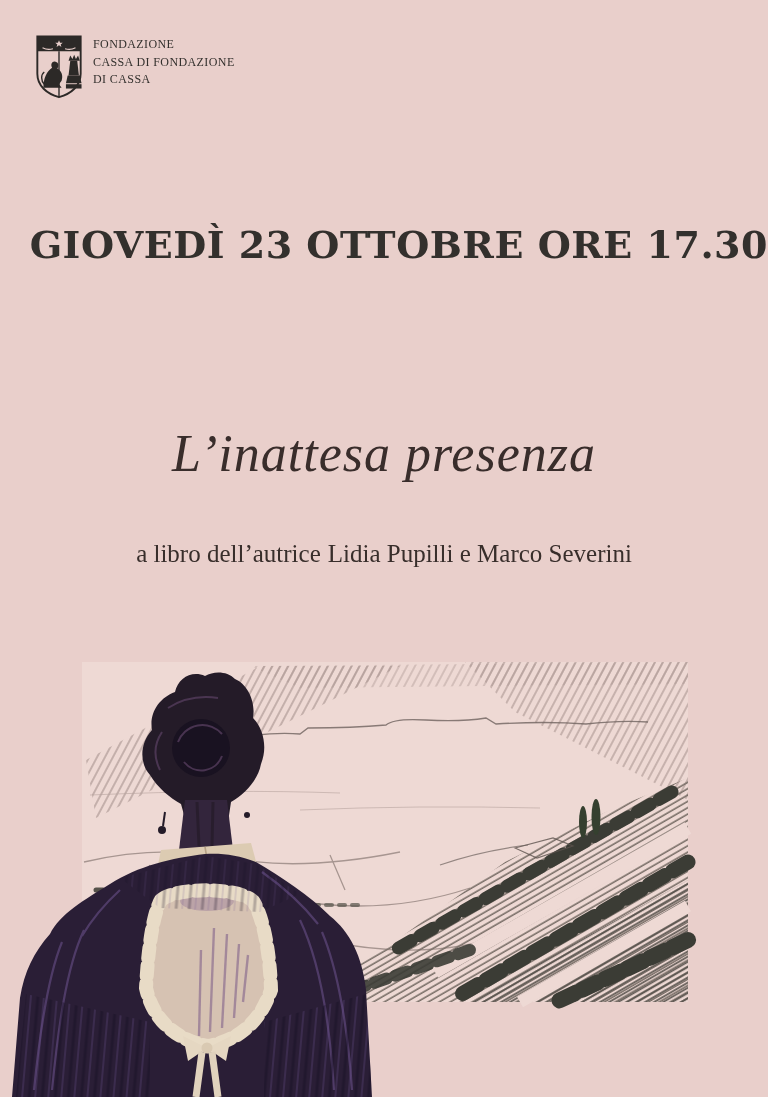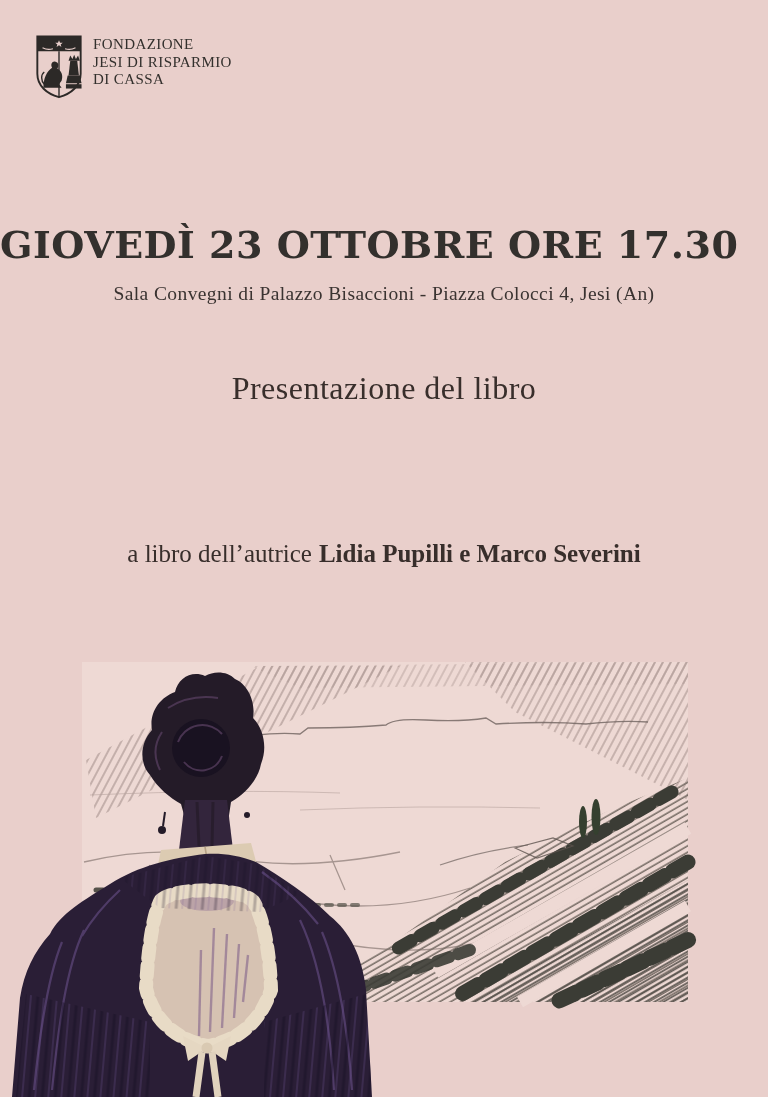--- a/index.html
+++ b/index.html
@@ -8,44 +8,44 @@
     --collar:#dccbb2; --bush:#3b3c35;
   }
   html,body{margin:0;padding:0;background:#b9a39f;}
   .poster{
     position:relative; width:768px; height:1097px; margin:0 auto;
     background:var(--bg); overflow:hidden;
     font-family:"Liberation Serif", serif; color:var(--ink);
   }
   .logo{position:absolute; left:33px; top:30px; display:flex; align-items:flex-start;}
   .logo svg{width:52px; height:72px; display:block;}
-  .logo-text{margin-left:8px; padding-top:6px; font-size:15px; line-height:17.5px;
+  .logo-text{margin-left:8px; padding-top:6px; font-size:12px; line-height:17.5px;
     letter-spacing:.4px; color:var(--ink);}
   .headline{
-    position:absolute; top:222px; left:0; width:100%; text-align:left;
+    position:absolute; top:222px; left:0; width:100%; text-align:right;
     font-family:"DejaVu Serif", serif; font-weight:700; font-size:38px;
     letter-spacing:.5px; color:var(--ink); white-space:nowrap;
   }
   .venue{
     position:absolute; top:283px; left:0; width:100%; text-align:center;
     font-size:19.5px; letter-spacing:.4px; color:#3a3331; white-space:nowrap;
   }
   .kicker{
     position:absolute; top:370px; left:0; width:100%; text-align:center;
     font-size:32px; font-weight:400; color:#382e2b; letter-spacing:.5px;
   }
   .book-title{
     position:absolute; top:424px; left:0; width:100%; text-align:center;
     font-style:italic; font-size:52px; color:#392d2b; letter-spacing:1px;
   }
   .byline{
     position:absolute; top:540px; left:0; width:100%; text-align:center;
     font-size:25px; color:#382e2b; white-space:nowrap;
   }
-  .byline .names{margin-left:.28em; font-weight:700;}
+  .byline .names{margin-left:.28em; font-weight:400;}
   .illustration{position:absolute; left:0; top:650px; width:768px; height:447px;}
   .illustration svg{display:block; width:768px; height:447px;}
 </style>
 </head>
 <body>
 
 <div class="poster">
 
   <div class="logo">
     <svg viewBox="0 0 60 78" aria-hidden="true">
@@ -58,29 +58,28 @@
       <path d="M12,64 C12,53 16,45 22,41 C20,37 22,33 26,34 C30,35 30,39 28,42 C33,45 35,50 33,56 L30,60 L33,64 Z" fill="#2c2927"></path>
       <path d="M13,60 C9,56 9,49 13,46" stroke="#2c2927" stroke-width="1.6" fill="none"></path>
 
       <path d="M41,33 l2,-6 l2.5,4 l2,-5 l2,5 l2.5,-4 l2,6 Z" fill="#2c2927"></path>
       <path d="M43,33 L51,33 L53,50 L41,50 Z" fill="#2c2927"></path>
       <path d="M40,50 h14 l2,9 h-18 Z" fill="#2c2927"></path>
       <rect x="38" y="60" width="18" height="5" fill="#2c2927"></rect>
     </svg>
     <div class="logo-text">
       <div>FONDAZIONE</div>
-      <div>JESI DI RISPARMIO</div>
+      <div>CASSA DI FONDAZIONE</div>
       <div>DI CASSA</div>
     </div>
   </div>
 
   <div class="headline">GIOVEDÌ 23 OTTOBRE ORE 17.30</div>
-  <div class="venue">Sala Convegni di Palazzo Bisaccioni - Piazza Colocci 4, Jesi (An)</div>
-
-  <div class="kicker">Presentazione del libro</div>
+
+  <div class="book-title">L’inattesa presenza</div>
   <div class="byline">
     <span>a libro dell’autrice</span><span class="names">Lidia Pupilli e Marco Severini</span>
   </div>
 
   <div class="illustration">
     <svg viewBox="0 0 768 447" aria-hidden="true">
       <defs>
         <pattern id="hatchSky" width="7" height="7" patternUnits="userSpaceOnUse" patternTransform="rotate(28)">
           <line x1="3" y1="0" x2="3" y2="7" stroke="#a8938f" stroke-width="1.4"></line>
         </pattern>

